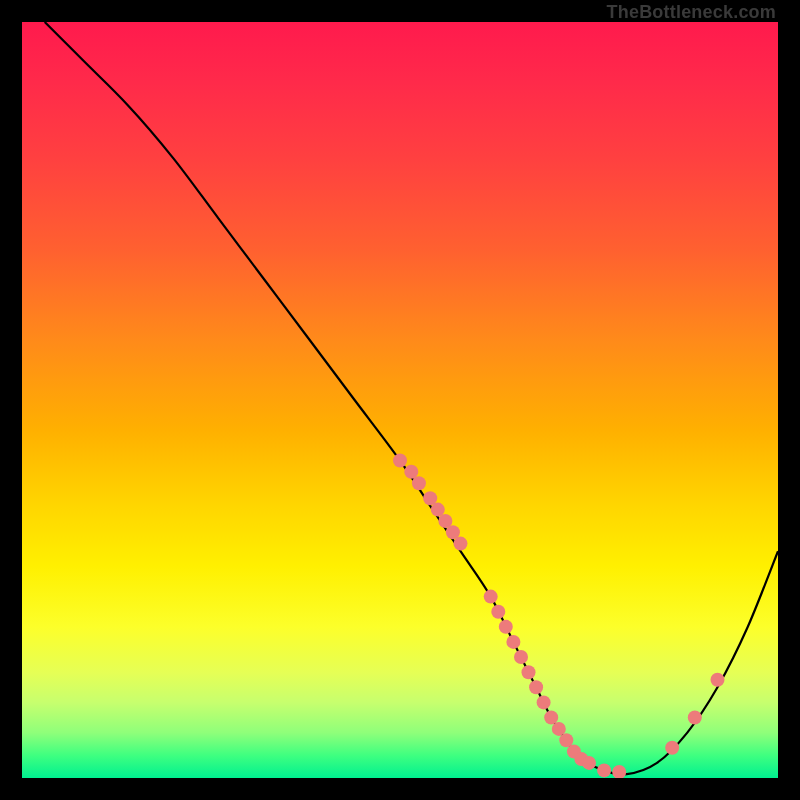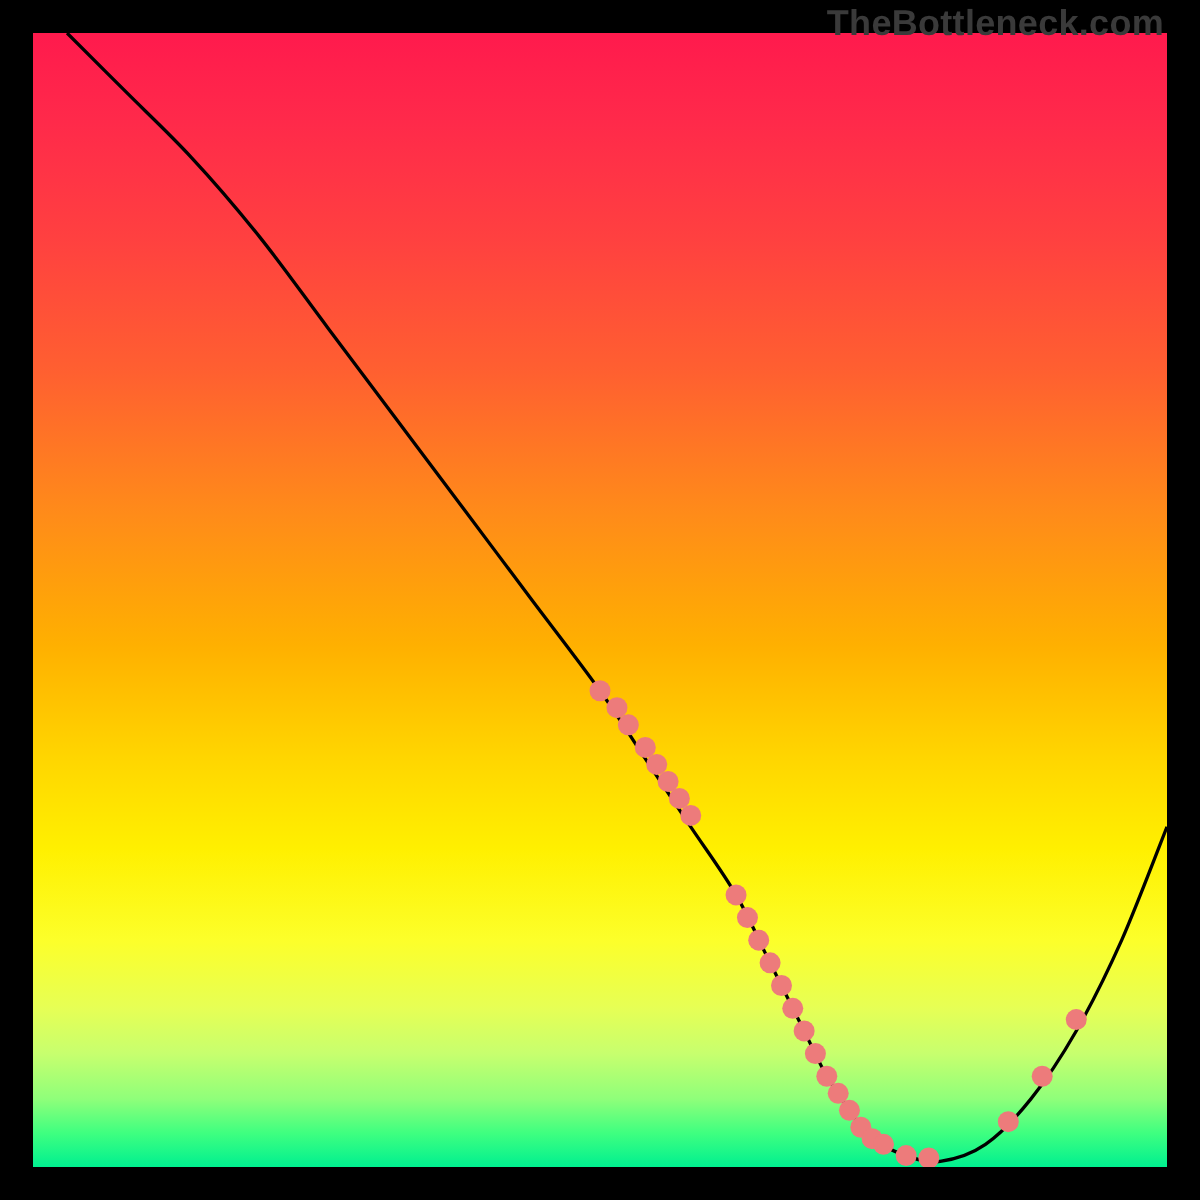--- a/index.html
+++ b/index.html
@@ -32,21 +32,21 @@
       #8fff7a 94%,
       #3fff80 97%,
       #00f090 100%
     );
   }
   .attrib {
     position: absolute;
     top: 2px;
     right: 24px;
     color: #3a3a3a;
-    font-size: 24px;
+    font-size: 18px;
     font-weight: 600;
     letter-spacing: 0.2px;
   }
   svg {
     position: absolute;
     left: 0;
     top: 0;
   }
 </style>
 </head>

